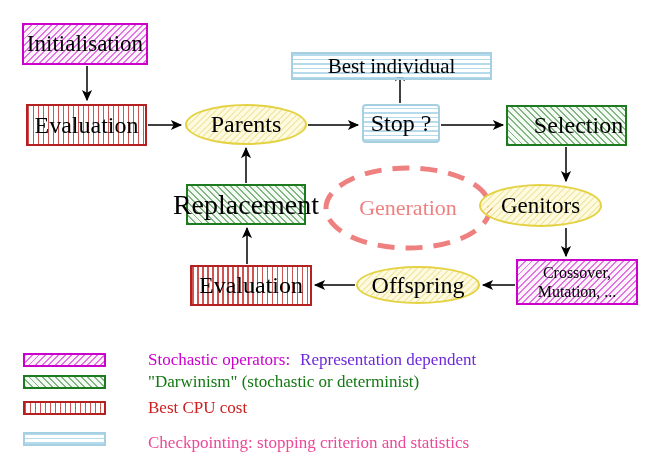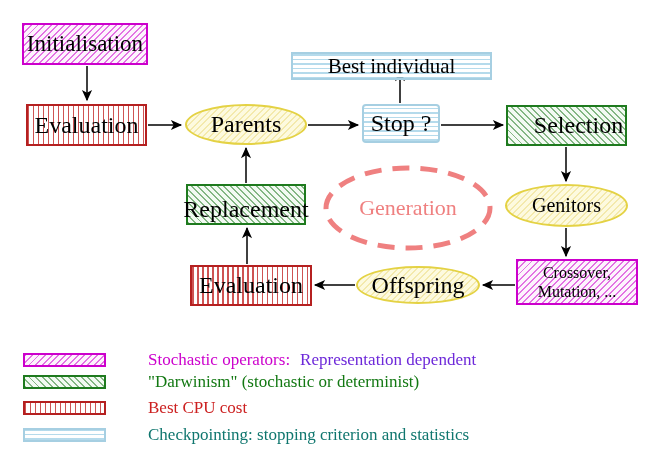--- a/index.html
+++ b/index.html
@@ -32,40 +32,40 @@
     border:2px solid #e4d244;border-radius:50%;
     background:repeating-linear-gradient(135deg, rgba(232,212,90,0.5) 0 1.4px, #fdfadf 1.4px 4.6px);
   }
   
   #init-box        {left:22px;  top:23px;  width:126px; height:42px; font-size:23px;}
   #eval-top-box    {left:26px;  top:104px; width:121px; height:42px; font-size:24px;}
   #parents-ellipse {left:185px; top:104px; width:122px; height:41px; font-size:24px;}
   #stop-box        {left:362px; top:104px; width:78px;  height:39px; font-size:24px; border-radius:4px;}
   #best-box        {left:291px; top:52px;  width:201px; height:28px; font-size:21px;}
   #selection-box   {left:506px; top:105px; width:121px; height:41px; font-size:24px;padding-left:24px;}
-  #genitors-ellipse{left:505px; top:184px; width:123px; height:43px; font-size:20px;}
+  #genitors-ellipse{left:479px; top:184px; width:123px; height:43px; font-size:23px;}
   #crossover-box   {left:516px; top:259px; width:122px; height:46px; font-size:16px; line-height:1.2; flex-direction:column;}
   #offspring-ellipse{left:356px;top:266px; width:124px; height:38px; font-size:24px;}
   #eval-bottom-box {left:190px; top:265px; width:122px; height:41px; font-size:24px;}
-  #replacement-box {left:186px; top:184px; width:120px; height:41px; font-size:24px;align-items:flex-end;}
+  #replacement-box {left:186px; top:184px; width:120px; height:41px; font-size:28px;}
   #generation-label{
     position:absolute;left:326px;top:168px;width:164px;height:80px;
     display:flex;align-items:center;justify-content:center;
     color:#ef8080;font-size:22px;
   }
   
   #wires{position:absolute;left:0;top:0;width:662px;height:471px;}
   
   .legend-row{position:absolute;display:flex;align-items:center;}
   .swatch{width:83px;height:14px;flex:0 0 83px;box-sizing:border-box;}
   .legend-text{margin-left:42px;font-size:17px;white-space:nowrap;}
   #legend-row-1{left:23px;top:350px;} #legend-row-1 .legend-text{color:#cc00cc;}
   #legend-row-2{left:23px;top:372px;} #legend-row-2 .legend-text{color:#127812;}
   #legend-row-3{left:23px;top:398px;} #legend-row-3 .legend-text{color:#cc2020;}
-  #legend-row-4{left:23px;top:425px;} #legend-row-4 .legend-text{color:#0f766e;}
+  #legend-row-4{left:23px;top:425px;} #legend-row-4 .legend-text{color:#ec4899;margin-top:8px;}
   .gold{color:#6d28d9;margin-left:10px;}
   .legend-row .swatch{border-width:2px;}
 </style>
 </head>
 <body>
 
 <div id="stage">
 
   <svg id="wires" viewBox="0 0 662 471" xmlns="http://www.w3.org/2000/svg">
     <defs>

